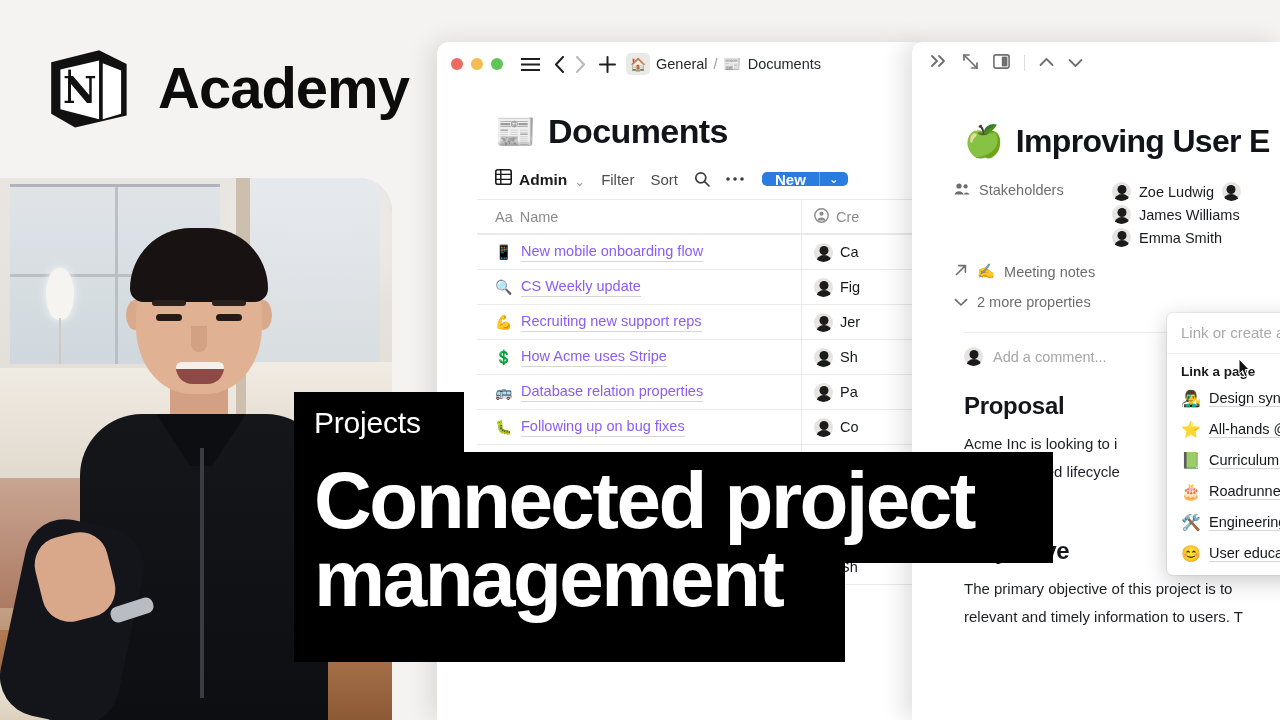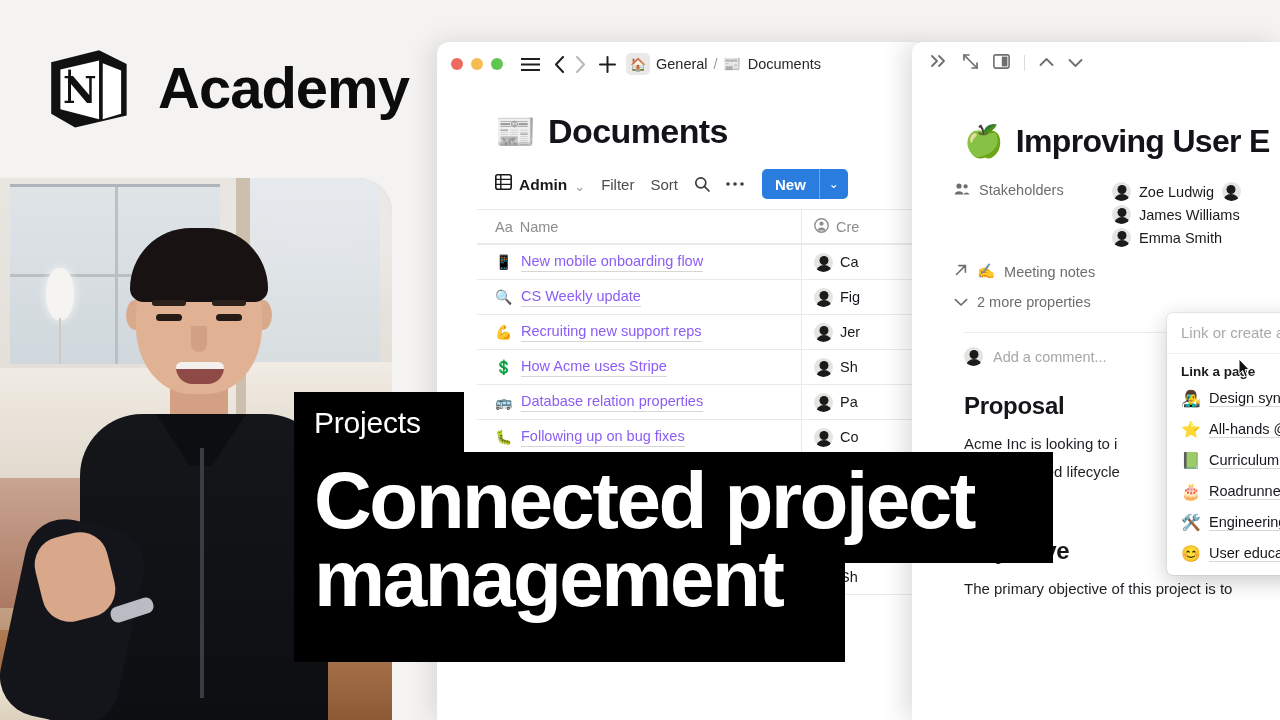--- a/index.html
+++ b/index.html
@@ -103,21 +103,21 @@
   .w1-body { padding: 0 0 0 0; }
   .page-title { display: flex; align-items: center; gap: 12px; padding: 26px 0 0 58px; }
   .page-title .emo { font-size: 33px; }
   .page-title h1 { font-size: 34px; font-weight: 700; letter-spacing: -.6px; color: #13141a; }
 
   .db-toolbar { display: flex; align-items: center; gap: 16px; padding: 18px 0 10px 58px; }
   .db-view { display: flex; align-items: flex-end; gap: 7px; font-size: 15.5px; font-weight: 700; color: #1a1a1a; }
   .db-view .chev { color: #9a9a9a; font-weight: 400; font-size: 13px; }
   .db-act { font-size: 15px; color: #4d4d4d; }
   .new-btn { display: flex; align-items: stretch; background: #2a7cdf; border-radius: 5px; overflow: hidden;
-    height: 30px; margin-left: 2px; }
+    height: 14px; margin-left: 2px; }
   .new-btn .lbl { color: #fff; font-size: 15px; font-weight: 700; padding: 0 13px; display: flex; align-items: center; }
   .new-btn .cv { color: #fff; font-size: 12px; padding: 0 9px; display: flex; align-items: center;
     border-left: 1px solid rgba(255,255,255,.32); }
 
   .tbl { margin-left: 40px; width: 440px; }
   .tbl .hdr, .tbl .row { display: flex; border-top: 1px solid #eceae7; height: 35px; align-items: center; }
   .tbl .hdr { border-top: 1px solid #eceae7; border-bottom: 1px solid #eceae7; }
   .c-name { width: 325px; display: flex; align-items: center; gap: 9px; padding-left: 18px;
     border-right: 1px solid #eceae7; height: 100%; }
   .c-by { flex: 1; display: flex; align-items: center; gap: 7px; padding-left: 12px; overflow: hidden; }
@@ -528,20 +528,21 @@
       <span class="av"></span>
       <span>Add a comment...</span>
     </div>
 
     <div class="doc-h2">Proposal</div>
     <div class="doc-p">Acme Inc is looking to i</div>
     <div class="doc-p" style="padding-top:4px;">better-targeted lifecycle</div>
 
     <div class="doc-h2" style="padding-top:52px;">Objective</div>
     <div class="doc-p">The primary objective of this project is to</div>
+    <div class="doc-p" style="padding-top:4px;">relevant and timely information to users. T</div>
   </div>
 
   <div class="linkpop">
     <div class="lp-input">Link or create a page</div>
     <div class="lp-section">Link a page</div>
     <div class="lp-item">
         <span class="emo">👨‍🎤</span>
         <span class="t">Design sync @</span>
       </div>
     <div class="lp-item">

